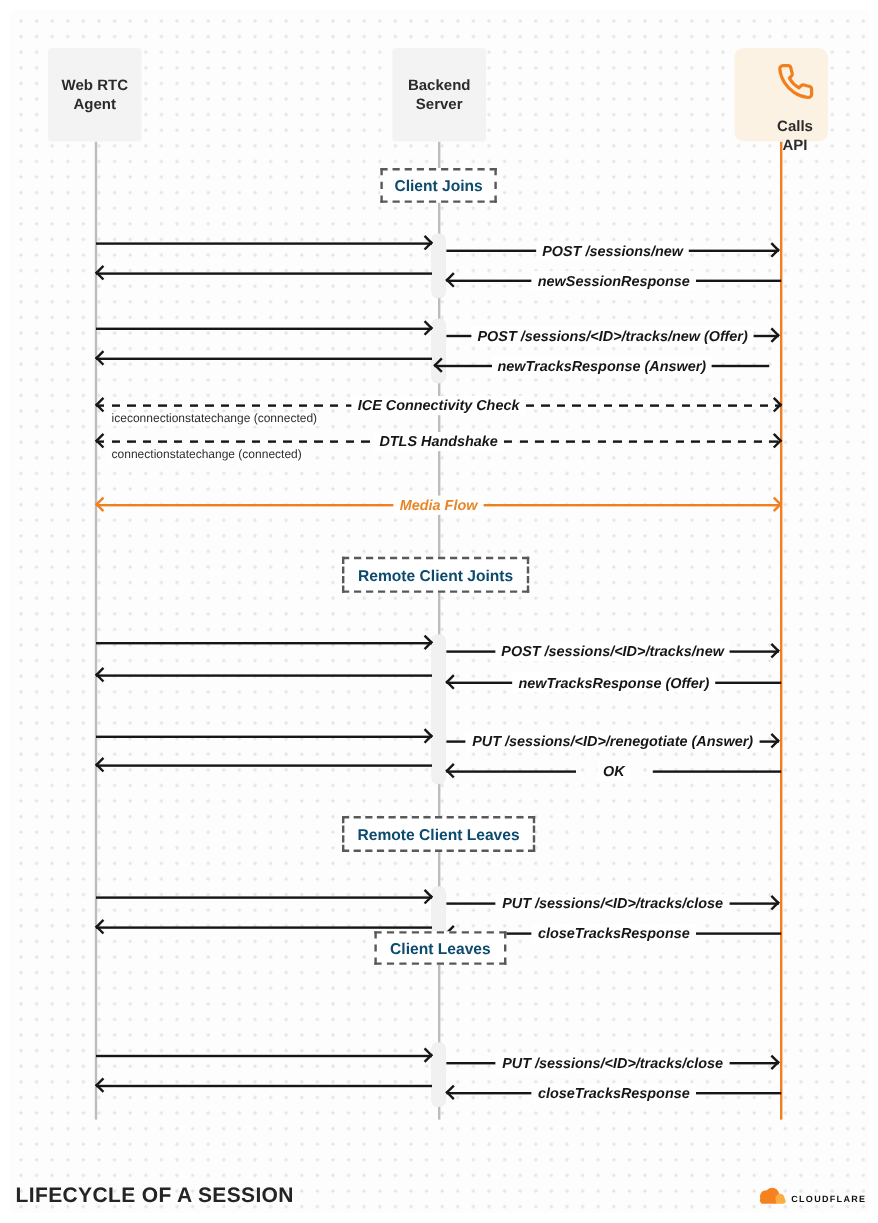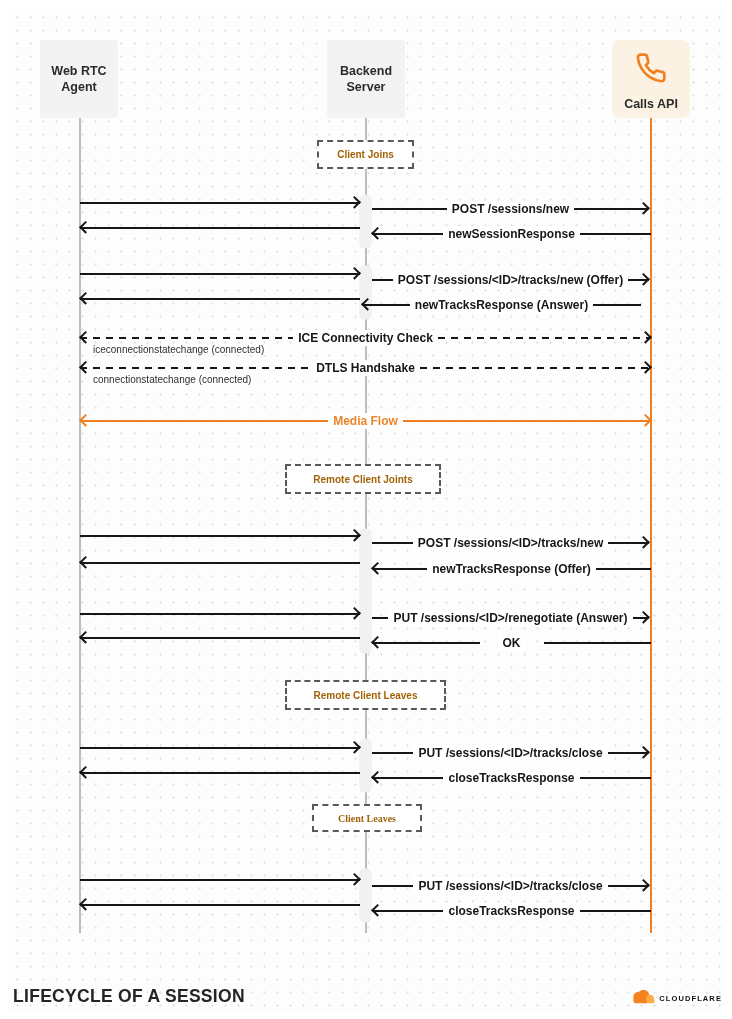--- a/index.html
+++ b/index.html
@@ -26,23 +26,23 @@
   .actor .alabel { font-size:12.5px; font-weight:700; color:#2B2B2B; line-height:1.3; padding:0 6px; }
   .actor.calls { background:#FCF2E3; border-radius:8px; justify-content:flex-start; padding-top:12px; }
   .actor.calls .alabel { margin-top:8px; }
   
   .bar { position:absolute; left:360px; width:11px; background:#F1F1F1; border-radius:5px; z-index:2; box-shadow:0 0 0 0.5px #EAEAEA; }
   
   .phase {
     position:absolute; background:#FFFFFF; border:2px dashed #595959; z-index:4;
     display:flex; align-items:center; justify-content:center;
   }
-  .phase span { font-size:10px; font-weight:700; color:#a16207; white-space:nowrap; }
-  
-  .arrow { position:absolute; height:16px; display:flex; align-items:center; z-index:3; }
+  .phase span { font-size:13px; font-weight:700; color:#0c4a6e; white-space:nowrap; }
+  
+  .arrow { position:absolute; height:16px; display:flex; align-items:center; z-index:3;font-style:italic; }
   .seg { flex:1 1 0; min-width:2px; height:0; border-top:2.5px solid #161616; }
   .seg-d { flex:1 1 0; min-width:2px; height:2.5px;
            background:repeating-linear-gradient(90deg,#161616 0 7px,transparent 7px 13px); }
   .seg-o { flex:1 1 0; min-width:2px; height:0; border-top:2.5px solid #F0801F; }
   .albl { font-size:12px; font-weight:700; color:#161616; background:#FFFFFF;
           padding:0 5px; white-space:nowrap; line-height:16px; }
   .albl.orange { color:#E8862A; }
   .chev { position:absolute; width:9px; height:9px; border-top:2.5px solid #161616; border-right:2.5px solid #161616; top:50%; }
   .chev.r { right:1px; transform:translateY(-58%) rotate(45deg); }
   .chev.l { left:1px; transform:translateY(-58%) rotate(-135deg); }
@@ -70,39 +70,39 @@
   <div class="bar" style="top:529px;height:124px;"></div>
   <div class="bar" style="top:739px;height:53px;"></div>
   <div class="bar" style="top:869px;height:53px;"></div>
 
   <div class="actor" style="left:40px;">
     <span class="alabel">Web RTC Agent</span>
   </div>
   <div class="actor" style="left:327px;">
     <span class="alabel">Backend Server</span>
   </div>
-  <div class="actor calls" style="left:612px;">
+  <div class="actor calls" style="left:612px;padding-left:23px;">
     <span>
       <svg width="32" height="32" viewBox="0 0 24 24" fill="none" stroke="#F0801F" stroke-width="2" stroke-linecap="round" stroke-linejoin="round">
         <path d="M22 16.92v3a2 2 0 0 1-2.18 2 19.79 19.79 0 0 1-8.63-3.07 19.5 19.5 0 0 1-6-6 19.79 19.79 0 0 1-3.07-8.67A2 2 0 0 1 4.11 2h3a2 2 0 0 1 2 1.72 12.84 12.84 0 0 0 .7 2.81 2 2 0 0 1-.45 2.11L8.09 9.91a16 16 0 0 0 6 6l1.27-1.27a2 2 0 0 1 2.11-.45 12.84 12.84 0 0 0 2.81.7A2 2 0 0 1 22 16.92z"></path>
       </svg>
     </span>
     <span class="alabel">Calls API</span>
   </div>
 
   <div class="phase" style="left:317px;top:140px;width:97px;height:29px;">
     <span>Client Joins</span>
   </div>
   <div class="phase" style="left:285px;top:464px;width:156px;height:30px;">
     <span>Remote Client Joints</span>
   </div>
   <div class="phase" style="left:285px;top:680px;width:161px;height:30px;">
     <span>Remote Client Leaves</span>
   </div>
-  <div class="phase" style="left:312px;top:804px;width:110px;height:28px;font-family:Liberation Serif, serif;">
+  <div class="phase" style="left:312px;top:776px;width:110px;height:28px;">
     <span>Client Leaves</span>
   </div>
 
   <div class="arrow" style="left:80px;top:195px;width:280px;">
     <i class="seg"></i>
       <i class="chev r"></i>
   </div>
   <div class="arrow" style="left:372px;top:201px;width:277px;">
     <i class="seg"></i>
       <span class="albl">POST /sessions/new</span>

